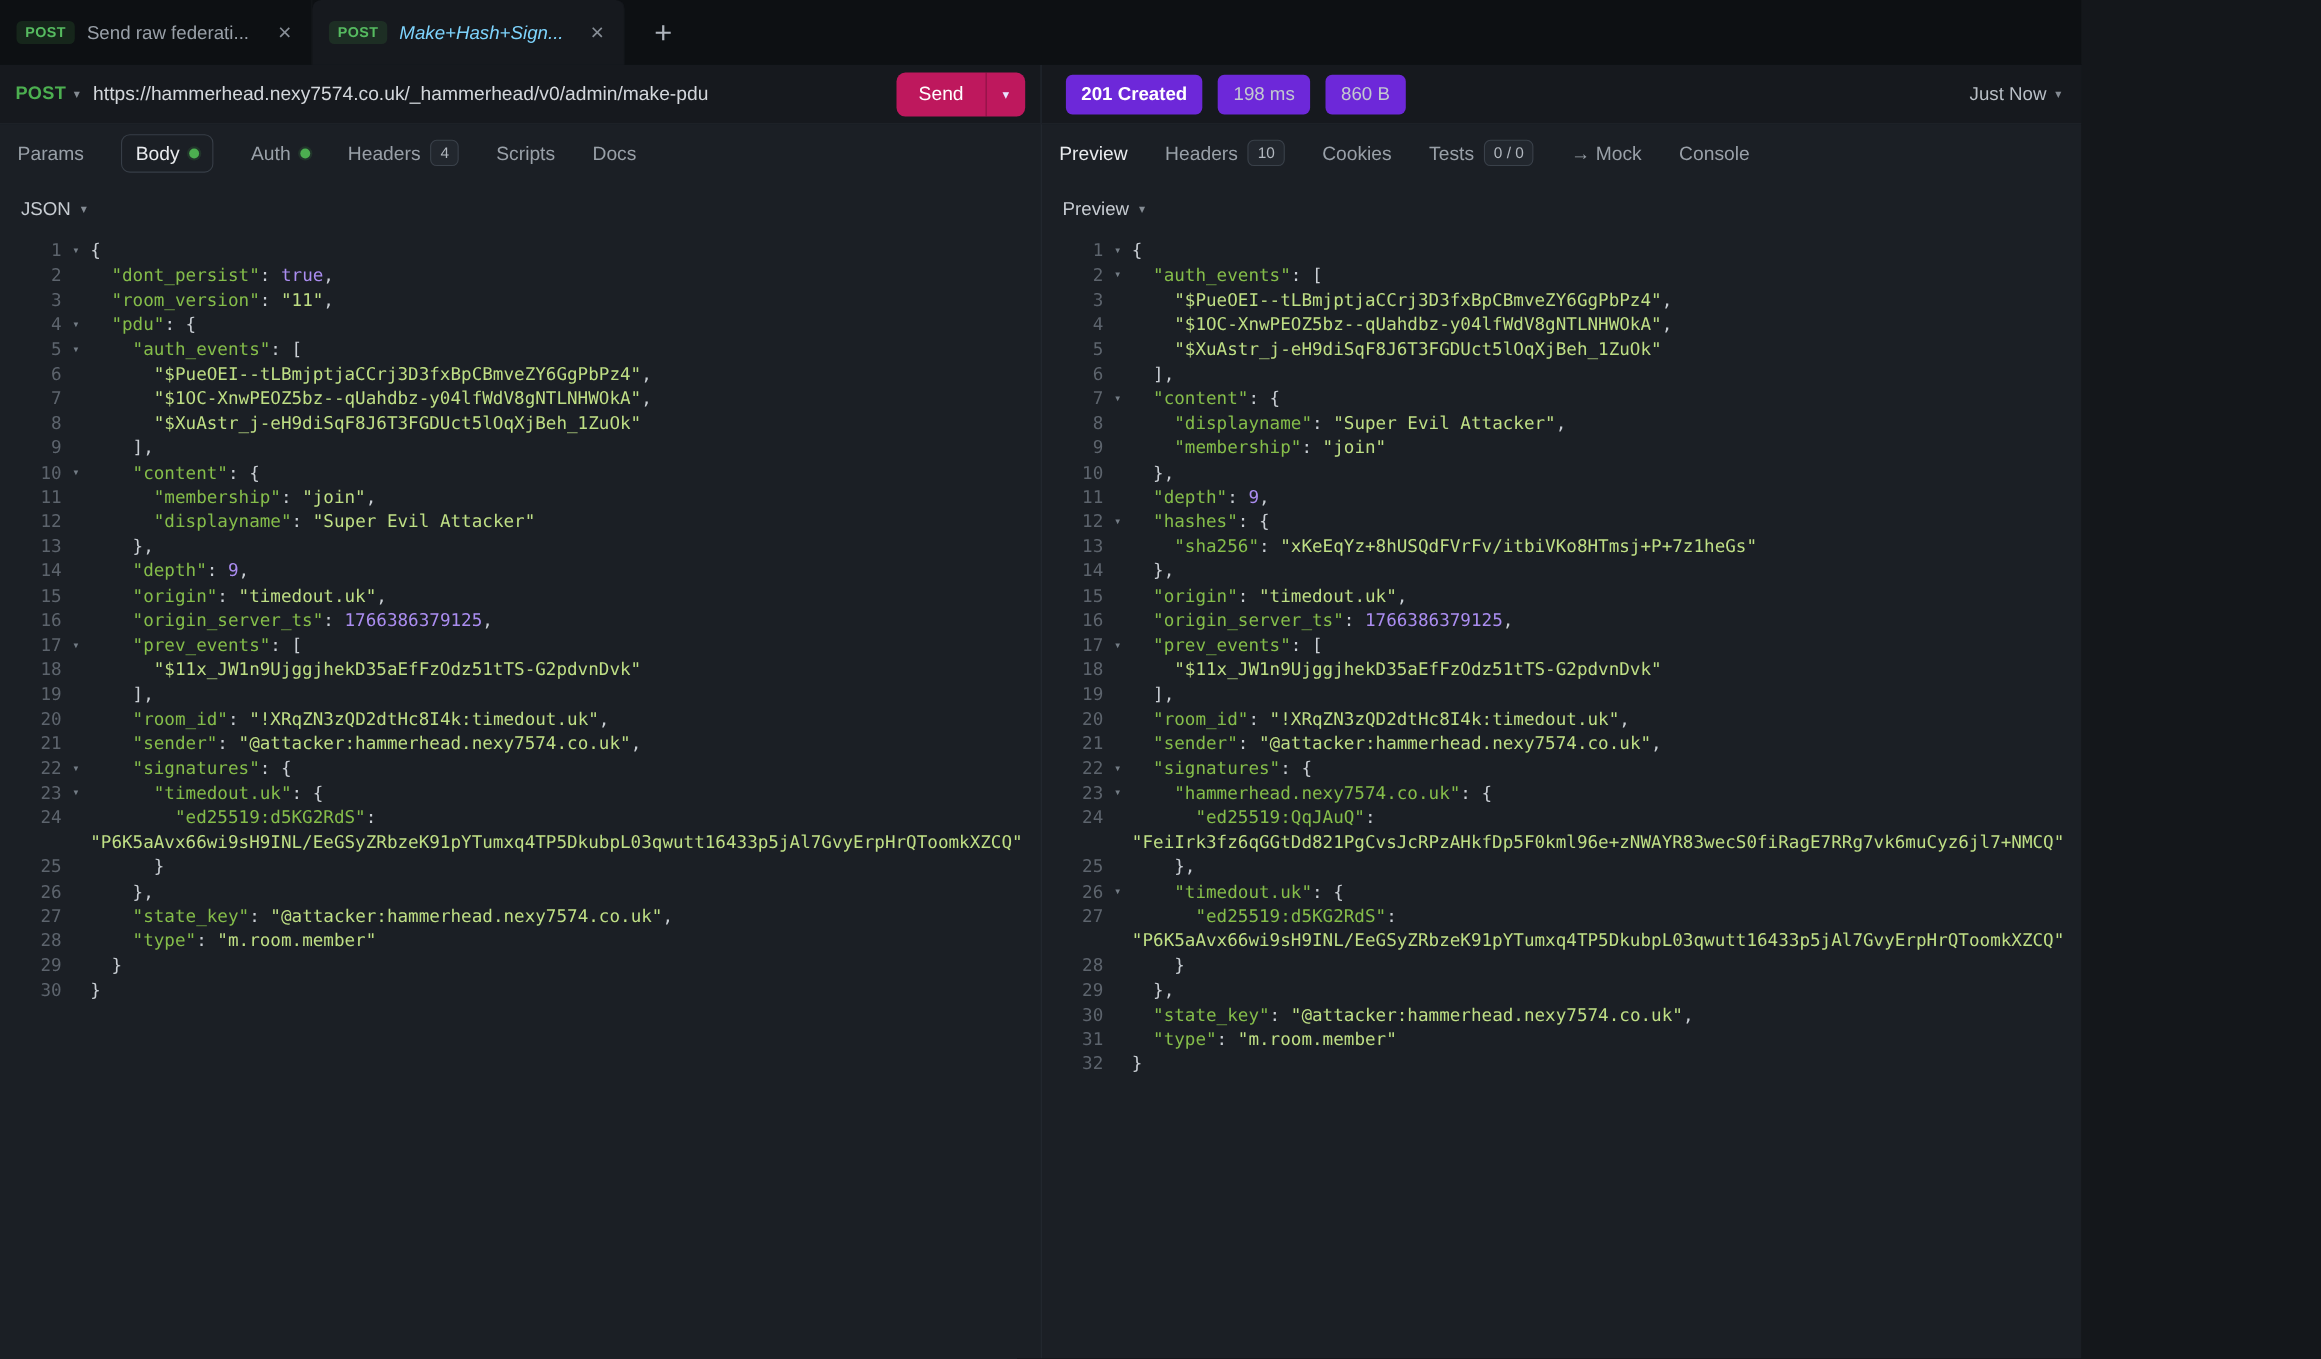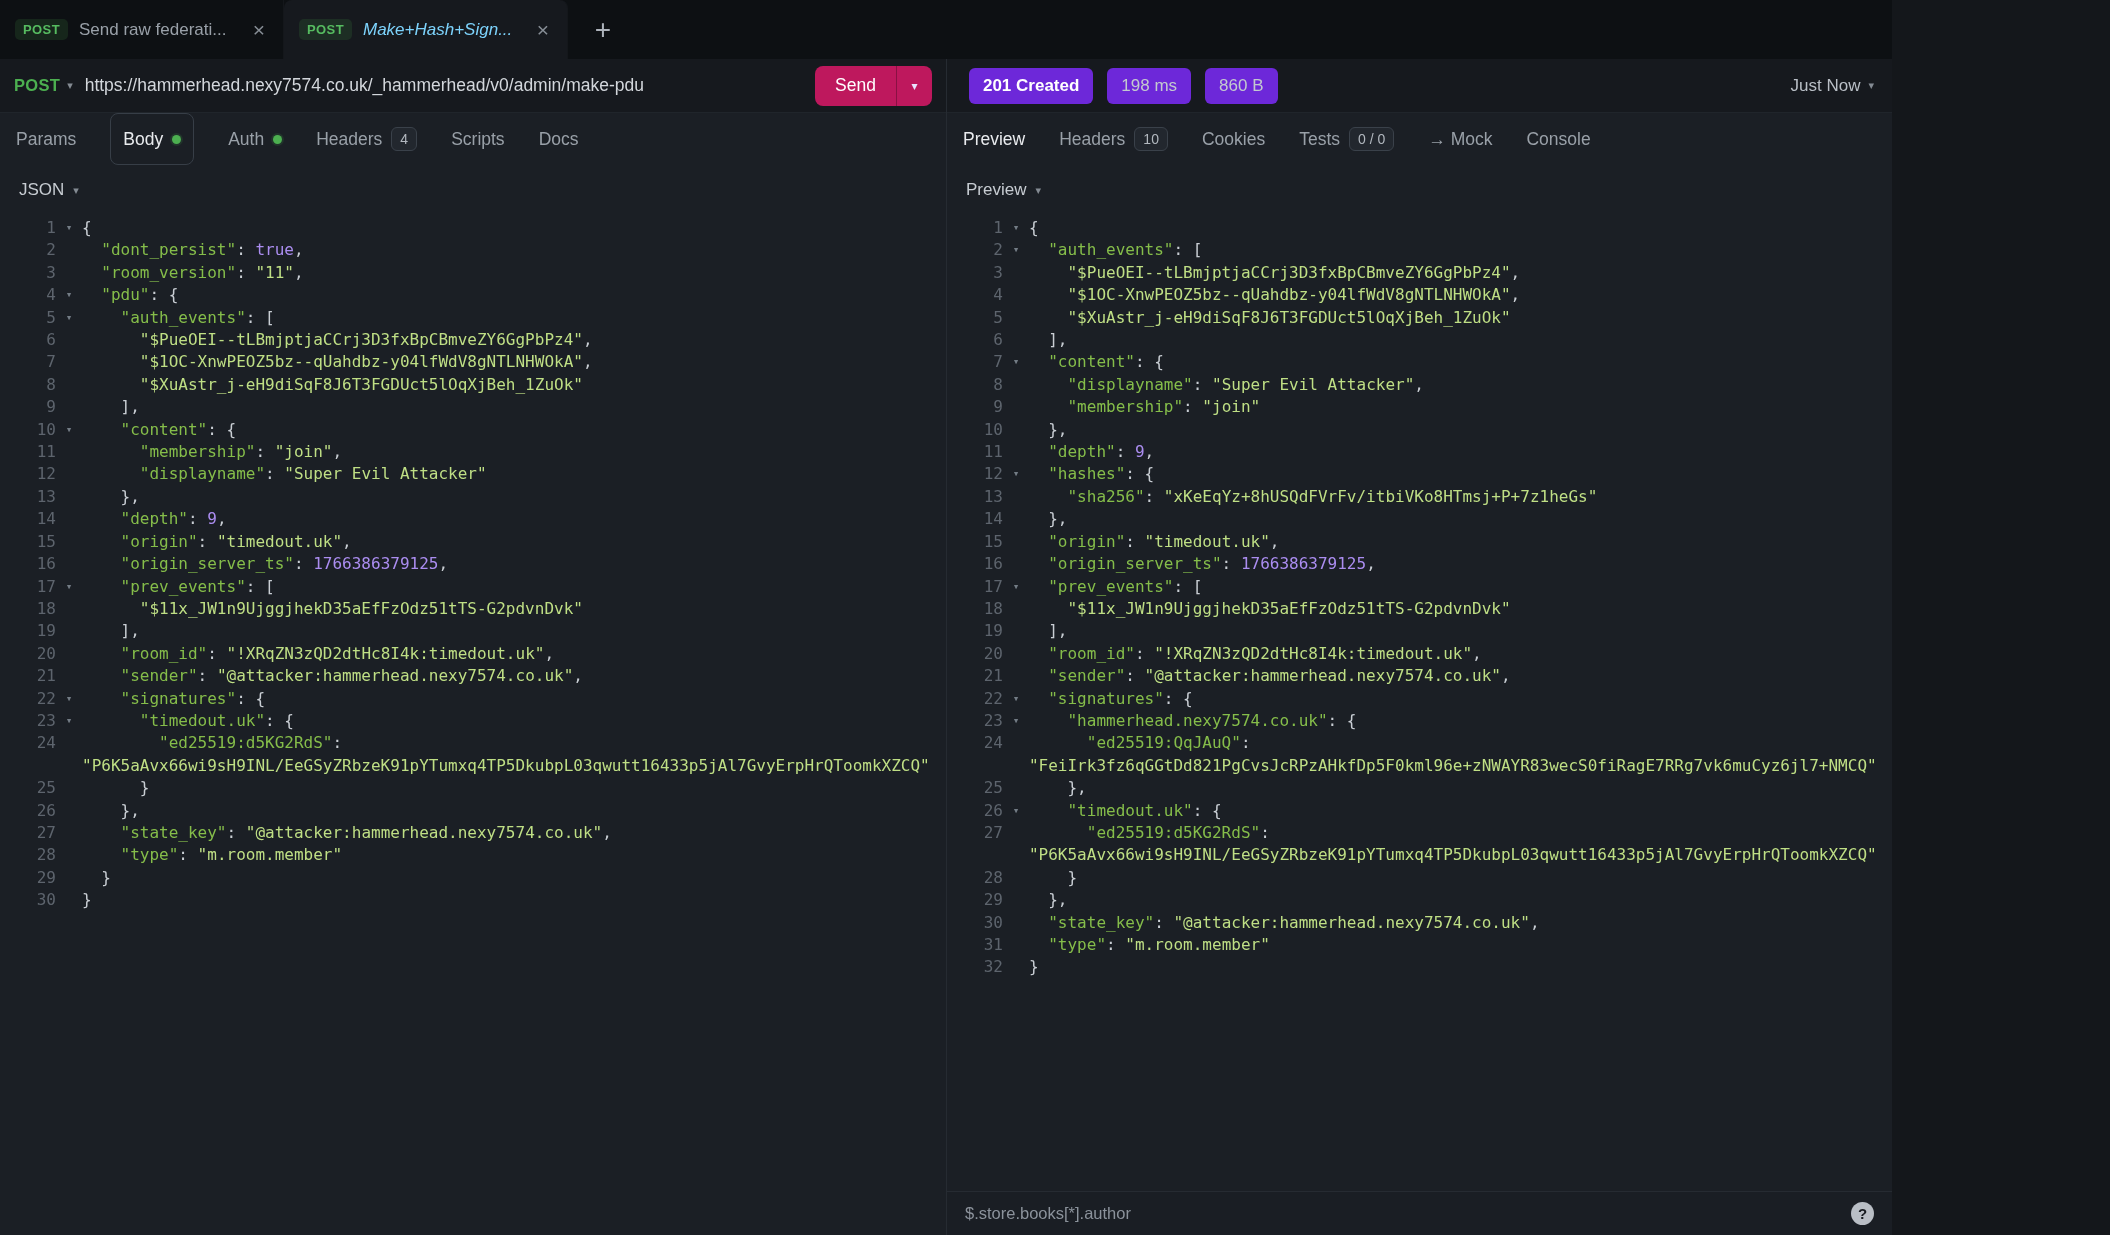--- a/index.html
+++ b/index.html
@@ -36,21 +36,21 @@
   .send { flex:none; display:flex; align-items:stretch; background:#be185d; border-radius:8px; overflow:hidden; height:40px; margin-right:4px; cursor:pointer; }
   .send-label { display:flex; align-items:center; padding:0 20px; color:#fff; font-size:17.5px; }
   .send-caret { display:flex; align-items:center; justify-content:center; width:36px; border-left:1px solid rgba(0,0,0,.28); color:#e9e3ff; font-size:12px; }
 
   .status-row { padding:0 18px 0 22px; gap:14px; }
   .badge { flex:none; height:36px; display:flex; align-items:center; padding:0 14px; border-radius:6px; background:#6d28d9; color:#c3c9cf; font-size:17px; }
   .badge-green { background:#6d28d9; color:#ffffff; font-weight:700; }
   .history { margin-left:auto; display:flex; align-items:center; gap:8px; color:#b9bfc6; font-size:17px; cursor:pointer; }
 
   
-  .ptabs { height:52px; flex:none; display:flex; gap:34px; padding:0 16px; }
+  .ptabs { height:52px; flex:none; display:flex; align-items:center; gap:34px; padding:0 16px; }
   .ptab { display:flex; align-items:center; gap:9px; color:#99a0a8; font-size:17.5px; cursor:pointer; white-space:nowrap; }
   .ptab.active { color:#e9ebee; }
   .ptabs-req .ptab.active { border:1px solid #373e47; border-radius:8px; padding:6px 12px; }
   .dot { width:9px; height:9px; border-radius:50%; background:#4caf50; box-shadow:0 0 0 2px rgba(76,175,80,.15); }
   .ptab-badge { font-size:14px; color:#b2b8bf; border:1px solid #3a414a; background:#22272e; border-radius:6px; padding:2px 8px; line-height:1.3; }
 
   
   .ehead { height:50px; flex:none; display:flex; align-items:center; padding:0 19px; }
   .mode-select { display:flex; align-items:center; gap:9px; color:#c7ccd2; font-size:17px; cursor:pointer; }
   .editor { flex:1; min-height:0; overflow:hidden; font-family:"DejaVu Sans Mono",monospace; font-size:16px; line-height:22.4px; padding-top:2px; }
@@ -247,20 +247,16 @@
           <div class="code-line"><span class="ln">26</span><span class="fold">▾</span><span class="code"><span class="tok-punc">    </span><span class="tok-key">"timedout.uk"</span><span class="tok-punc">:</span><span class="tok-punc"> {</span></span></div>
           <div class="code-line"><span class="ln">27</span><span class="fold"></span><span class="code"><span class="tok-punc">      </span><span class="tok-key">"ed25519:d5KG2RdS"</span><span class="tok-punc">:</span></span></div>
           <div class="code-line"><span class="ln"></span><span class="fold"></span><span class="code"><span class="tok-str">"P6K5aAvx66wi9sH9INL/EeGSyZRbzeK91pYTumxq4TP5DkubpL03qwutt16433p5jAl7GvyErpHrQToomkXZCQ"</span></span></div>
           <div class="code-line"><span class="ln">28</span><span class="fold"></span><span class="code"><span class="tok-punc">    }</span></span></div>
           <div class="code-line"><span class="ln">29</span><span class="fold"></span><span class="code"><span class="tok-punc">  },</span></span></div>
           <div class="code-line"><span class="ln">30</span><span class="fold"></span><span class="code"><span class="tok-punc">  </span><span class="tok-key">"state_key"</span><span class="tok-punc">:</span><span class="tok-punc"> </span><span class="tok-str">"@attacker:hammerhead.nexy7574.co.uk"</span><span class="tok-punc">,</span></span></div>
           <div class="code-line"><span class="ln">31</span><span class="fold"></span><span class="code"><span class="tok-punc">  </span><span class="tok-key">"type"</span><span class="tok-punc">:</span><span class="tok-punc"> </span><span class="tok-str">"m.room.member"</span></span></div>
           <div class="code-line"><span class="ln">32</span><span class="fold"></span><span class="code"><span class="tok-punc">}</span></span></div>
         </div>
 
-      <div class="foot foot-right">
-        <span class="filter">$.store.books[*].author</span>
-        <span class="help">?</span>
-      </div>
     </section>
 
   </div>
 </div>
 
 </body></html>

